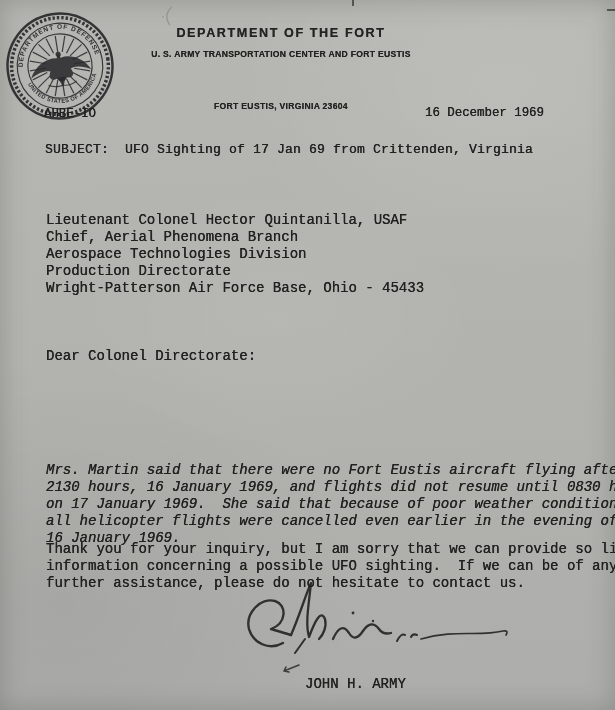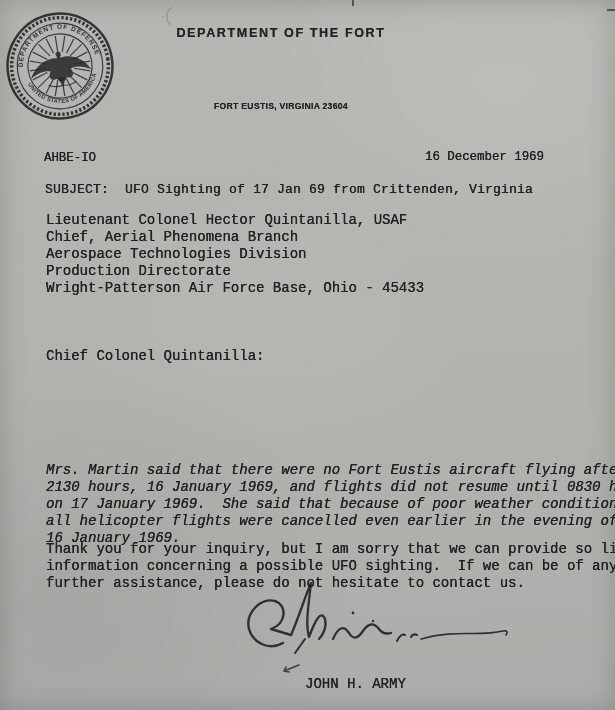--- a/index.html
+++ b/index.html
@@ -19,21 +19,21 @@
   .tw{
     position:absolute;
     font-family:"Liberation Mono","DejaVu Sans Mono",monospace;
     color:#21211f;
     white-space:pre;
     line-height:17px;
     font-size:14px;
     text-shadow:0 0 0.6px rgba(28,28,26,0.85), 0.4px 0.4px 0.6px rgba(28,28,26,0.30);
   }
   .tw-lg{font-size:13px;letter-spacing:0.2px;}
-  .tw-md{font-size:12.4px;margin-top:44px;}
+  .tw-md{font-size:12.4px;}
   
   .lh{
     position:absolute;left:66px;width:430px;text-align:center;
     color:#232321;
     text-shadow:0 0 0.5px rgba(30,30,28,0.8);
   }
   .lh-title{top:26px;font-size:12.6px;font-weight:bold;letter-spacing:1.6px;}
   .lh-sub{top:49px;font-size:8.6px;font-weight:bold;letter-spacing:0.3px;}
   .lh-addr{top:55px;font-size:8.6px;font-weight:bold;letter-spacing:0.3px;margin-top:46px;}
   .seal-wrap{position:absolute;left:5px;top:11px;width:110px;height:110px;transform:rotate(-9deg);}
@@ -94,34 +94,35 @@
                  C 76,57 68,56 64,58 C 68,64 64,68 59,66 C 57,70 51,70 49,66
                  C 44,68 40,64 44,58 C 40,56 32,57 24,62 Z" fill="#2a2a2e" opacity="0.88"></path>
         <circle cx="54" cy="42.5" r="2.6" fill="#2a2a2e" opacity="0.88"></circle>
         <path d="M 50,65 L 54,75 L 58,65 Z" fill="#2a2a2e" opacity="0.85"></path>
         <path d="M 40,71 q 7,4 14,2 M 68,71 q -7,4 -14,2" stroke="#2a2a2e" stroke-width="1.2" fill="none" opacity="0.8"></path>
       </g>
     </svg>
   </div>
 
   <div class="lh lh-title">DEPARTMENT OF THE FORT</div>
+  <div class="lh lh-sub">U. S. ARMY TRANSPORTATION CENTER AND FORT EUSTIS</div>
   <div class="lh lh-addr">FORT EUSTIS, VIRGINIA  23604</div>
 
   <div class="tw tw-md" style="left:44px;top:106px;">AHBE-IO</div>
   <div class="tw tw-md" style="left:425px;top:105px;">16 December 1969</div>
 
-  <div class="tw tw-lg" style="left:45px;top:141px;margin-top:40px;">SUBJECT:  UFO Sighting of 17 Jan 69 from Crittenden, Virginia</div>
+  <div class="tw tw-lg" style="left:45px;top:141px;">SUBJECT:  UFO Sighting of 17 Jan 69 from Crittenden, Virginia</div>
 
   <div class="tw" style="left:46px;top:212px;">Lieutenant Colonel Hector Quintanilla, USAF
 Chief, Aerial Phenomena Branch
 Aerospace Technologies Division
 Production Directorate
 Wright-Patterson Air Force Base, Ohio - 45433</div>
 
-  <div class="tw" style="left:46px;top:348px;">Chief Colonel Quintanilla:</div>
+  <div class="tw" style="left:46px;top:348px;">Dear Colonel Directorate:</div>
 
   <div class="tw" style="left:46px;top:462px;font-style:italic;">Mrs. Martin said that there were no Fort Eustis aircraft flying after
 2130 hours, 16 January 1969, and flights did not resume until 0830 hours
 on 17 January 1969.  She said that because of poor weather conditions,
 all helicopter flights were cancelled even earlier in the evening of
 16 January 1969.</div>
   <div class="tw" style="left:46px;top:541px;">Thank you for your inquiry, but I am sorry that we can provide so little
 information concerning a possible UFO sighting.  If we can be of any
 further assistance, please do not hesitate to contact us.</div>
 

